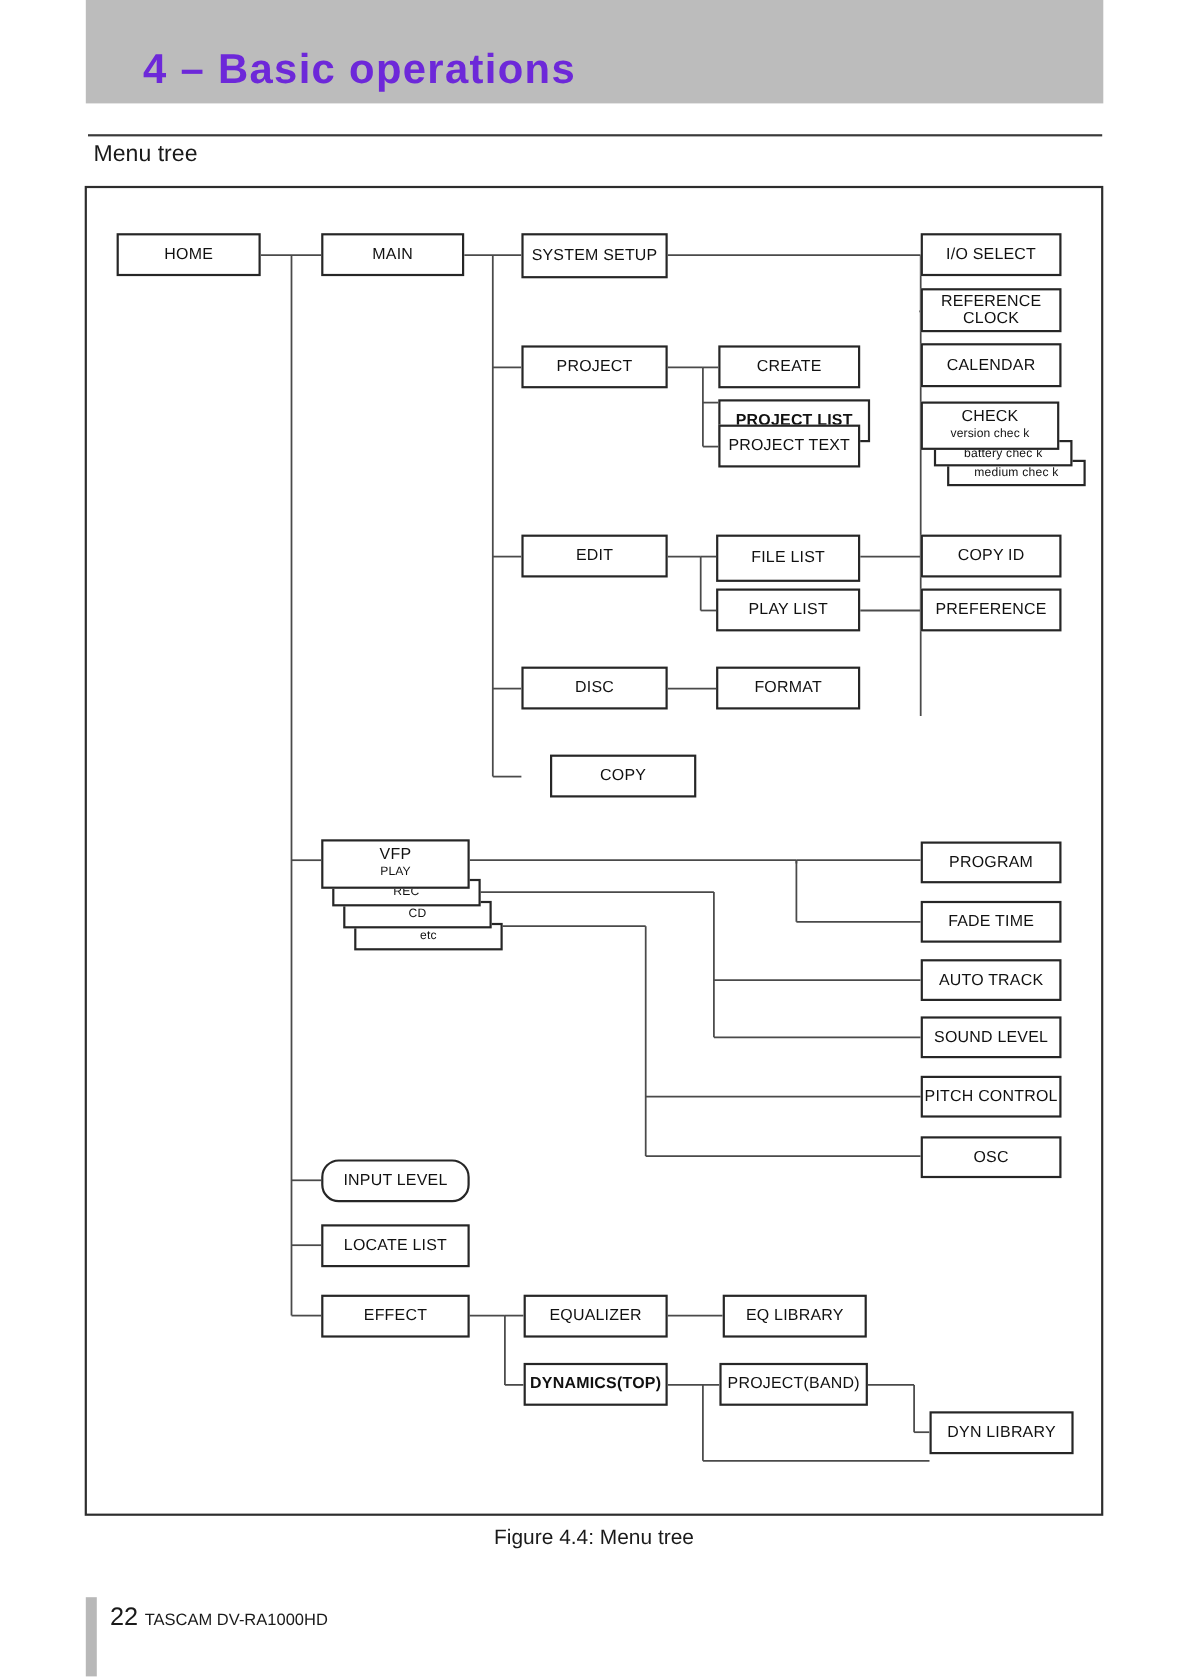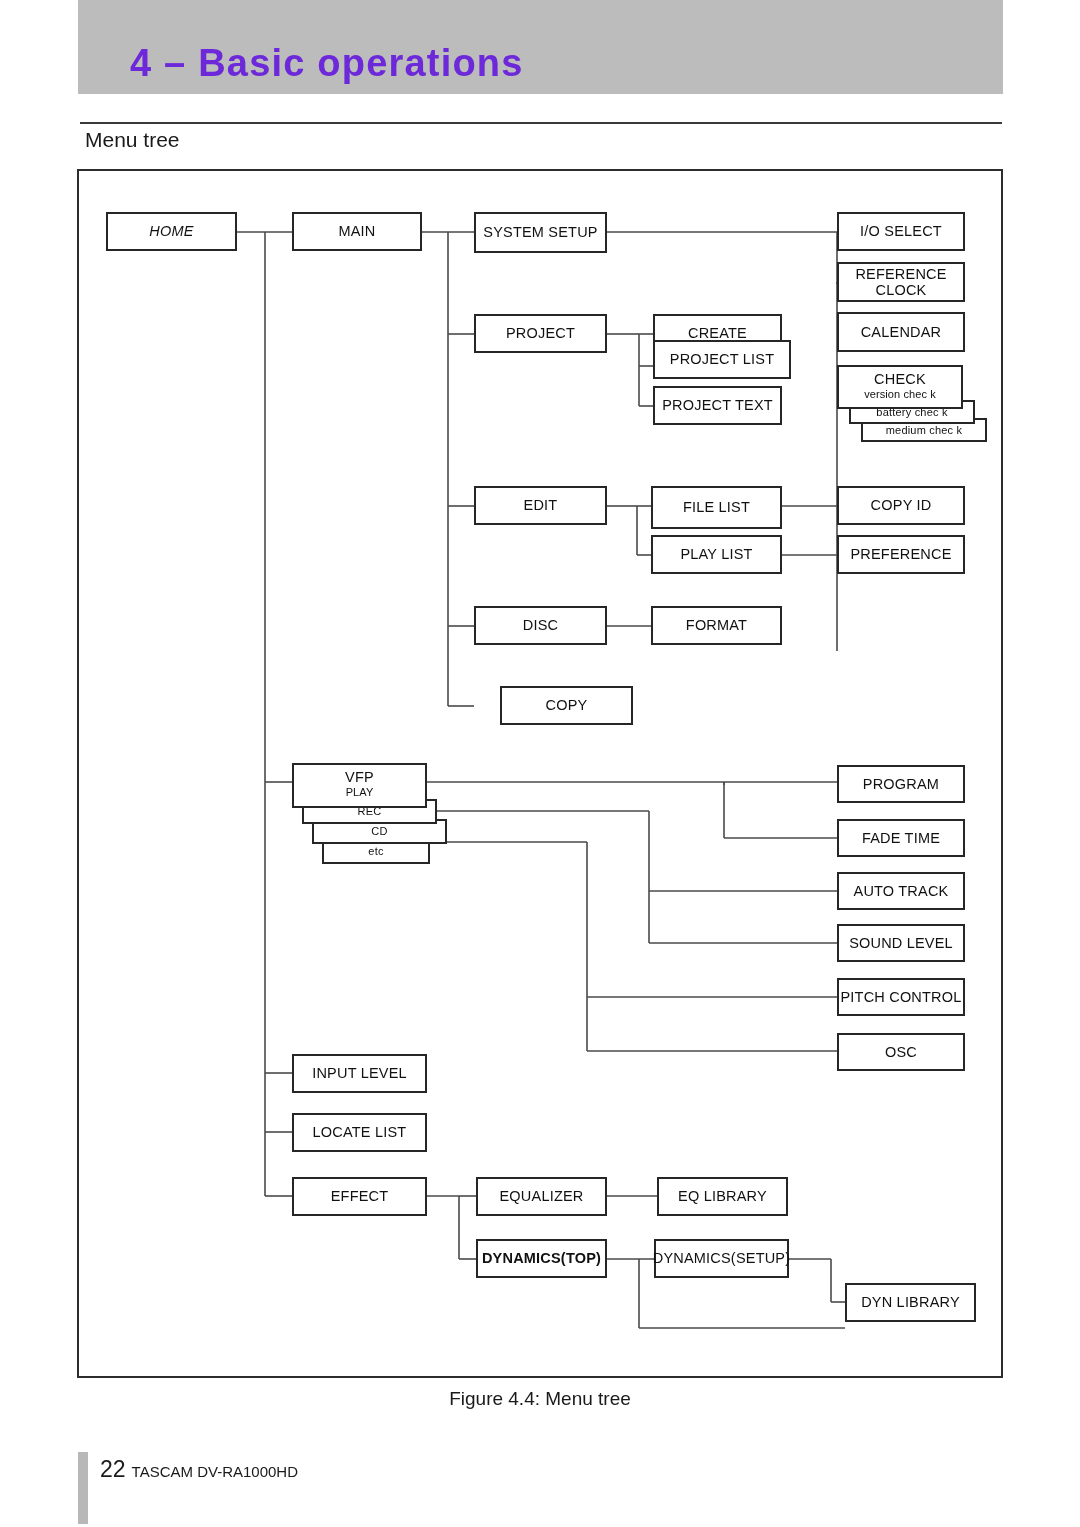--- a/index.html
+++ b/index.html
@@ -361,37 +361,37 @@
     <path class="wire" d="M528 1088 H575"></path>
 
     <path class="wire" d="M710 1088 H752"></path>
     <path class="wire" d="M752 1088 V1131"></path>
     <path class="wire" d="M752 1131 H766"></path>
 
     <path class="wire" d="M560 1088 V1157"></path>
     <path class="wire" d="M560 1157 H766"></path>
   </svg>
 
-  <div class="node" style="left:27px; top:41px; width:131px; height:39px;font-style:italic;">HOME</div>
+  <div class="node" style="left:27px; top:41px; width:131px; height:39px;">HOME</div>
 
   <div class="node" style="left:213px; top:41px; width:130px; height:39px;">MAIN</div>
 
   <div class="node" style="left:395px; top:41px; width:133px; height:41px;">SYSTEM SETUP</div>
 
   <div class="node" style="left:395px; top:143px; width:133px; height:39px;">PROJECT</div>
 
   <div class="node" style="left:395px; top:315px; width:133px; height:39px;">EDIT</div>
 
   <div class="node" style="left:395px; top:435px; width:133px; height:39px;">DISC</div>
 
   <div class="node" style="left:410px; top:515px; width:133px; height:39px;margin-left:11px;">COPY</div>
 
   <div class="node" style="left:574px; top:143px; width:129px; height:39px;">CREATE</div>
 
-  <div class="node" style="left:574px; top:169px; width:138px; height:39px;">PROJECT LIST</div>
+  <div class="node" style="left:574px; top:192px; width:138px; height:39px;font-weight:bold;">PROJECT LIST</div>
 
   <div class="node" style="left:574px; top:215px; width:129px; height:39px;">PROJECT TEXT</div>
 
   <div class="node" style="left:572px; top:315px; width:131px; height:43px;">FILE LIST</div>
 
   <div class="node" style="left:572px; top:364px; width:131px; height:39px;">PLAY LIST</div>
 
   <div class="node" style="left:572px; top:435px; width:131px; height:39px;">FORMAT</div>
 
   <div class="node" style="left:758px; top:41px; width:128px; height:39px;">I/O SELECT</div>
@@ -411,47 +411,47 @@
   <div class="node" style="left:758px; top:315px; width:128px; height:39px;">COPY ID</div>
 
   <div class="node" style="left:758px; top:364px; width:128px; height:39px;">PREFERENCE</div>
 
   <div class="node stackhead" style="left:213px; top:592px; width:135px; height:45px; z-index:9;">
     <span>VFP</span>
     <span class="sub">PLAY</span>
   </div>
   <div class="node small" style="left:223px; top:628px; width:135px; height:25px; z-index:8;">REC</div>
   <div class="node small" style="left:233px; top:648px; width:135px; height:25px; z-index:7;">CD</div>
-  <div class="node small" style="left:243px; top:668px; width:108px; height:25px; z-index:6;">etc</div>
+  <div class="node small" style="left:243px; top:668px; width:135px; height:25px; z-index:6;">etc</div>
 
   <div class="node" style="left:758px; top:594px; width:128px; height:38px;">PROGRAM</div>
 
   <div class="node" style="left:758px; top:648px; width:128px; height:38px;">FADE TIME</div>
 
   <div class="node" style="left:758px; top:701px; width:128px; height:38px;">AUTO TRACK</div>
 
   <div class="node" style="left:758px; top:753px; width:128px; height:38px;">SOUND LEVEL</div>
 
   <div class="node" style="left:758px; top:807px; width:128px; height:38px;">PITCH CONTROL</div>
 
   <div class="node" style="left:758px; top:862px; width:128px; height:38px;">OSC</div>
 
-  <div class="node" style="left:213px; top:883px; width:135px; height:39px;">INPUT LEVEL</div>
+  <div class="node" style="left:213px; top:883px; width:135px; height:39px;border-radius:16px;">INPUT LEVEL</div>
 
   <div class="node" style="left:213px; top:942px; width:135px; height:39px;">LOCATE LIST</div>
 
   <div class="node" style="left:213px; top:1006px; width:135px; height:39px;">EFFECT</div>
 
   <div class="node" style="left:397px; top:1006px; width:131px; height:39px;">EQUALIZER</div>
 
   <div class="node" style="left:578px; top:1006px; width:131px; height:39px;">EQ LIBRARY</div>
 
   <div class="node" style="left:397px; top:1068px; width:131px; height:39px;font-weight:bold;">DYNAMICS(TOP)</div>
 
-  <div class="node" style="left:575px; top:1068px; width:135px; height:39px;">DYNAMICS(SETUP)</div>
+  <div class="node" style="left:575px; top:1068px; width:135px; height:39px;">PROJECT(BAND)</div>
 
   <div class="node" style="left:766px; top:1112px; width:131px; height:39px;">DYN LIBRARY</div>
 
 </div>
 
 <div id="figure-caption">Figure 4.4: Menu tree</div>
 
 <div id="footer-bar"></div>
 <div id="footer-text">
   <span id="footer-page">22</span><span id="footer-model">TASCAM  DV-RA1000HD</span>

